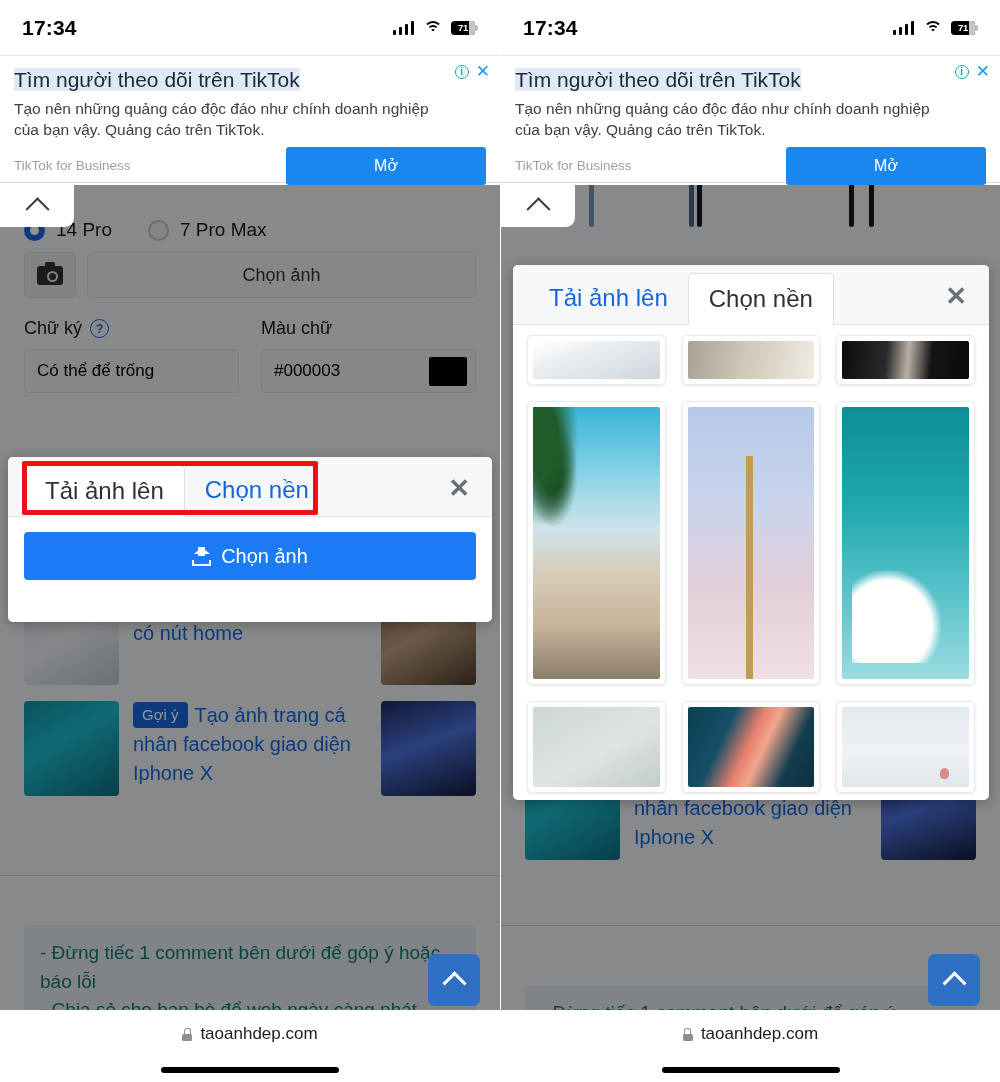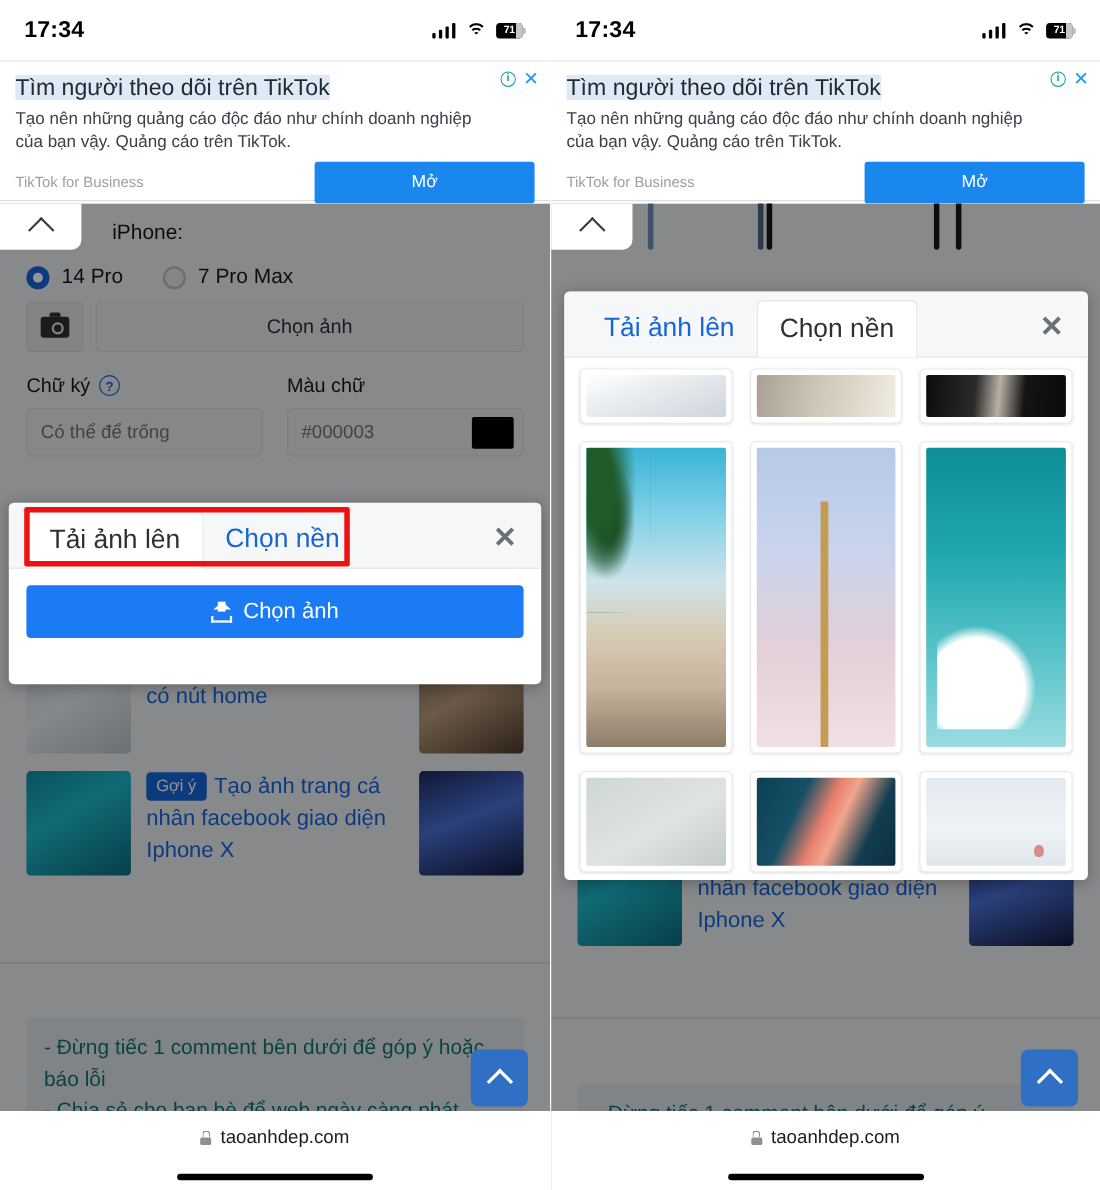--- a/index.html
+++ b/index.html
@@ -144,21 +144,21 @@
   .help-ic {
     width: 19px; height: 19px; border-radius: 50%;
     border: 1.8px solid #1565d8; color: #1565d8;
     font-size: 12px; font-weight: bold;
     display: flex; align-items: center; justify-content: center;
   }
   .col-input {
     margin-top: 10px; height: 44px;
     border: 1px solid #d4d7da; border-radius: 5px; background: #e6e9ec;
     display: flex; align-items: center; padding: 0 12px;
-    font-size: 17px; color: #737373; position: relative;
+    font-size: 17px; color: #000000; position: relative;
   }
   .swatch { position: absolute; right: 8px; top: 7px; width: 38px; height: 29px; background: #000; border-radius: 2px; }
 
   
   .articles { position: absolute; left: 0; right: 0; top: 405px; padding: 0 24px; }
   .art { display: flex; align-items: flex-start; gap: 14px; margin-bottom: 16px; }
   .art-thumb { width: 95px; height: 95px; border-radius: 4px; flex: none; }
   .art-thumb.t1 { background: linear-gradient(150deg,#cfd6db 0%,#e6eaee 48%,#b9c2c8 100%); }
   .art-thumb.t2 { background: linear-gradient(150deg,#0f8fa3 0%,#1db7c9 40%,#0c6d80 100%); }
   .art-thumb.r1 { background: linear-gradient(150deg,#79604a 0%,#b99b7d 45%,#4d3a2b 100%); }
@@ -318,21 +318,20 @@
       <div class="ad-foot">
         <div class="ad-brand">TikTok for Business</div>
         <button class="ad-cta">Mở</button>
       </div>
     </div>
 
     <div class="page">
       <div class="page-inner">
 
         <div class="form">
-          <div class="form-label-row">iPhone:</div>
           <div class="radios">
             <label class="radio">
               <span class="rb on"></span>
               <span>14 Pro</span>
             </label>
             <label class="radio">
               <span class="rb"></span>
               <span>7 Pro Max</span>
             </label>
           </div>

